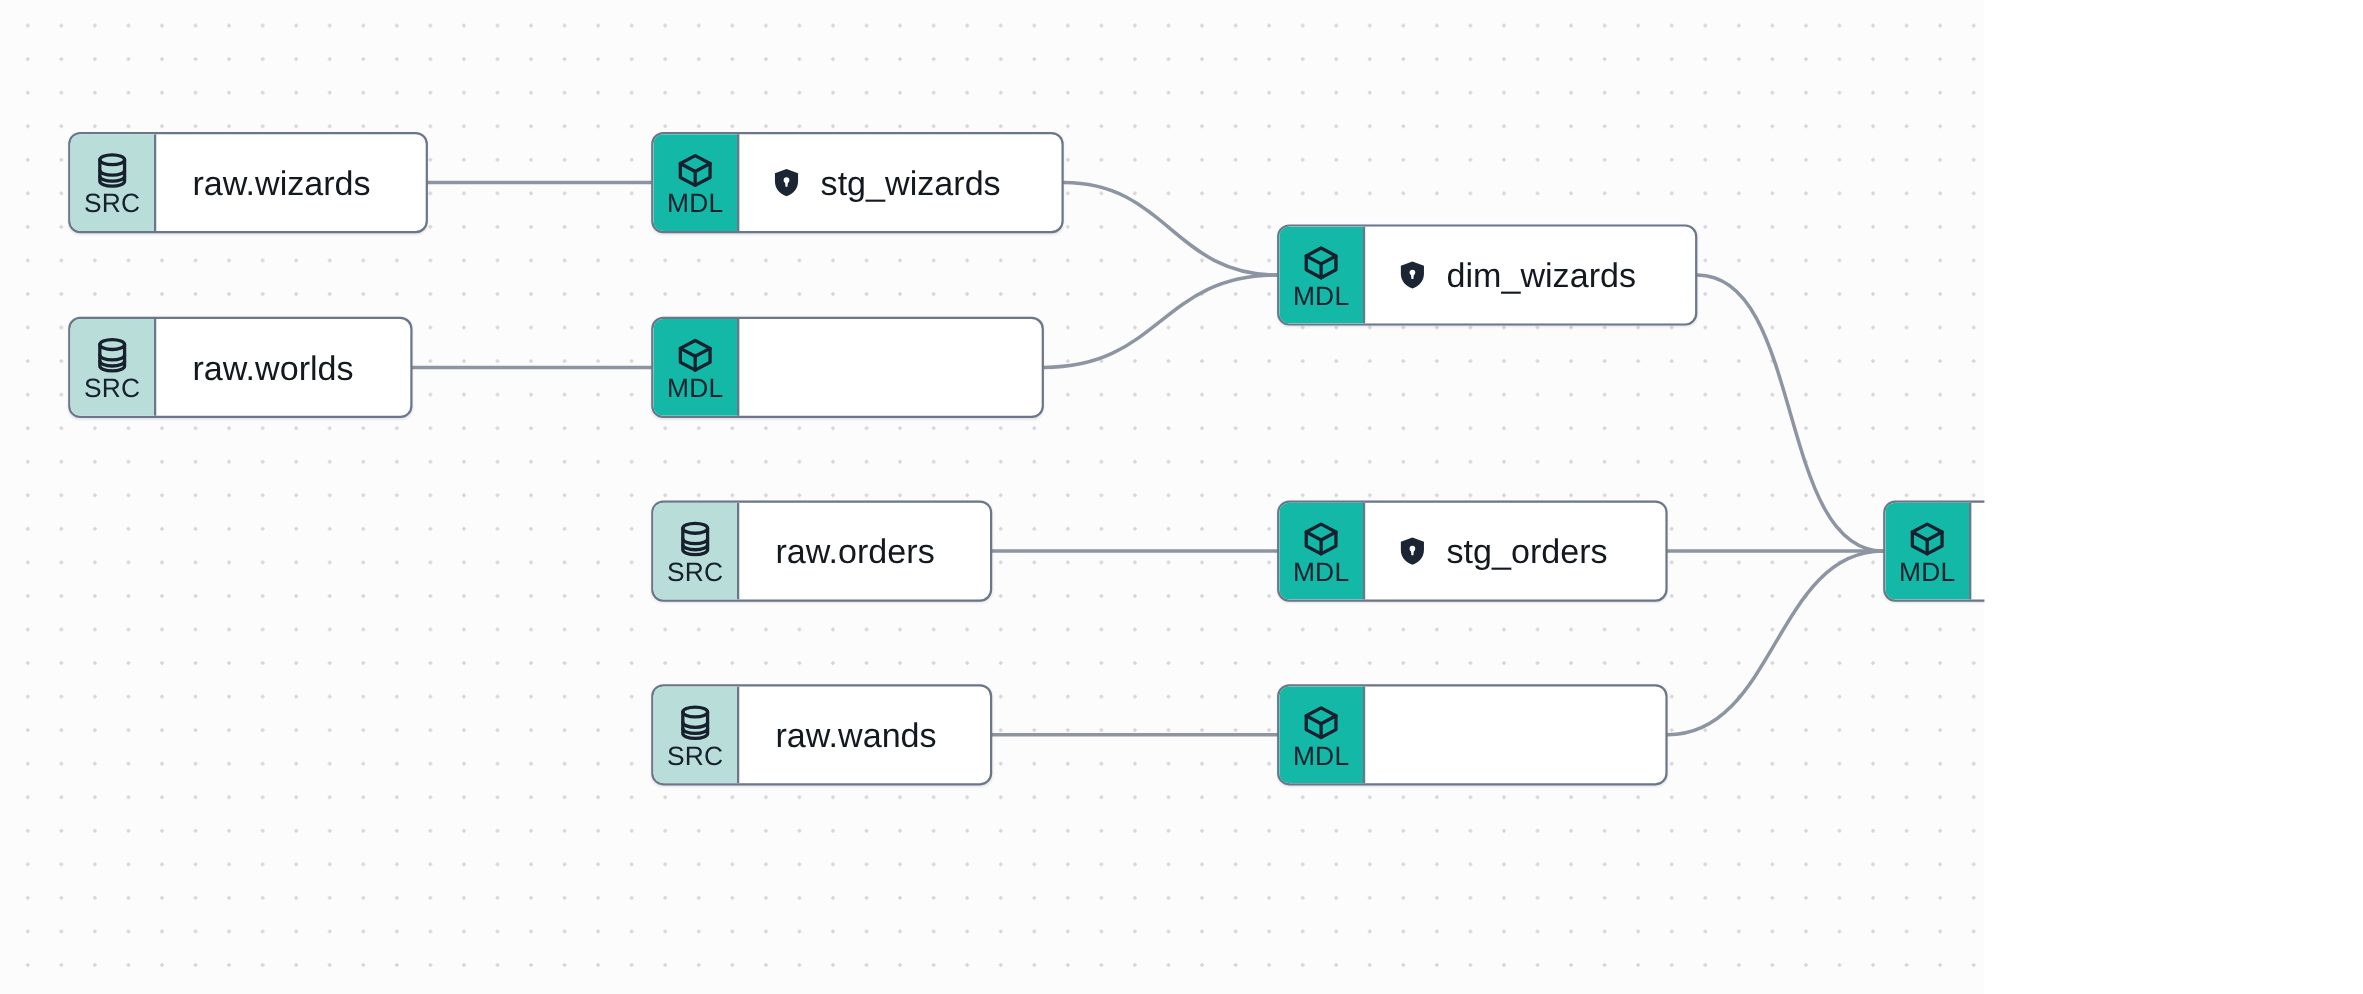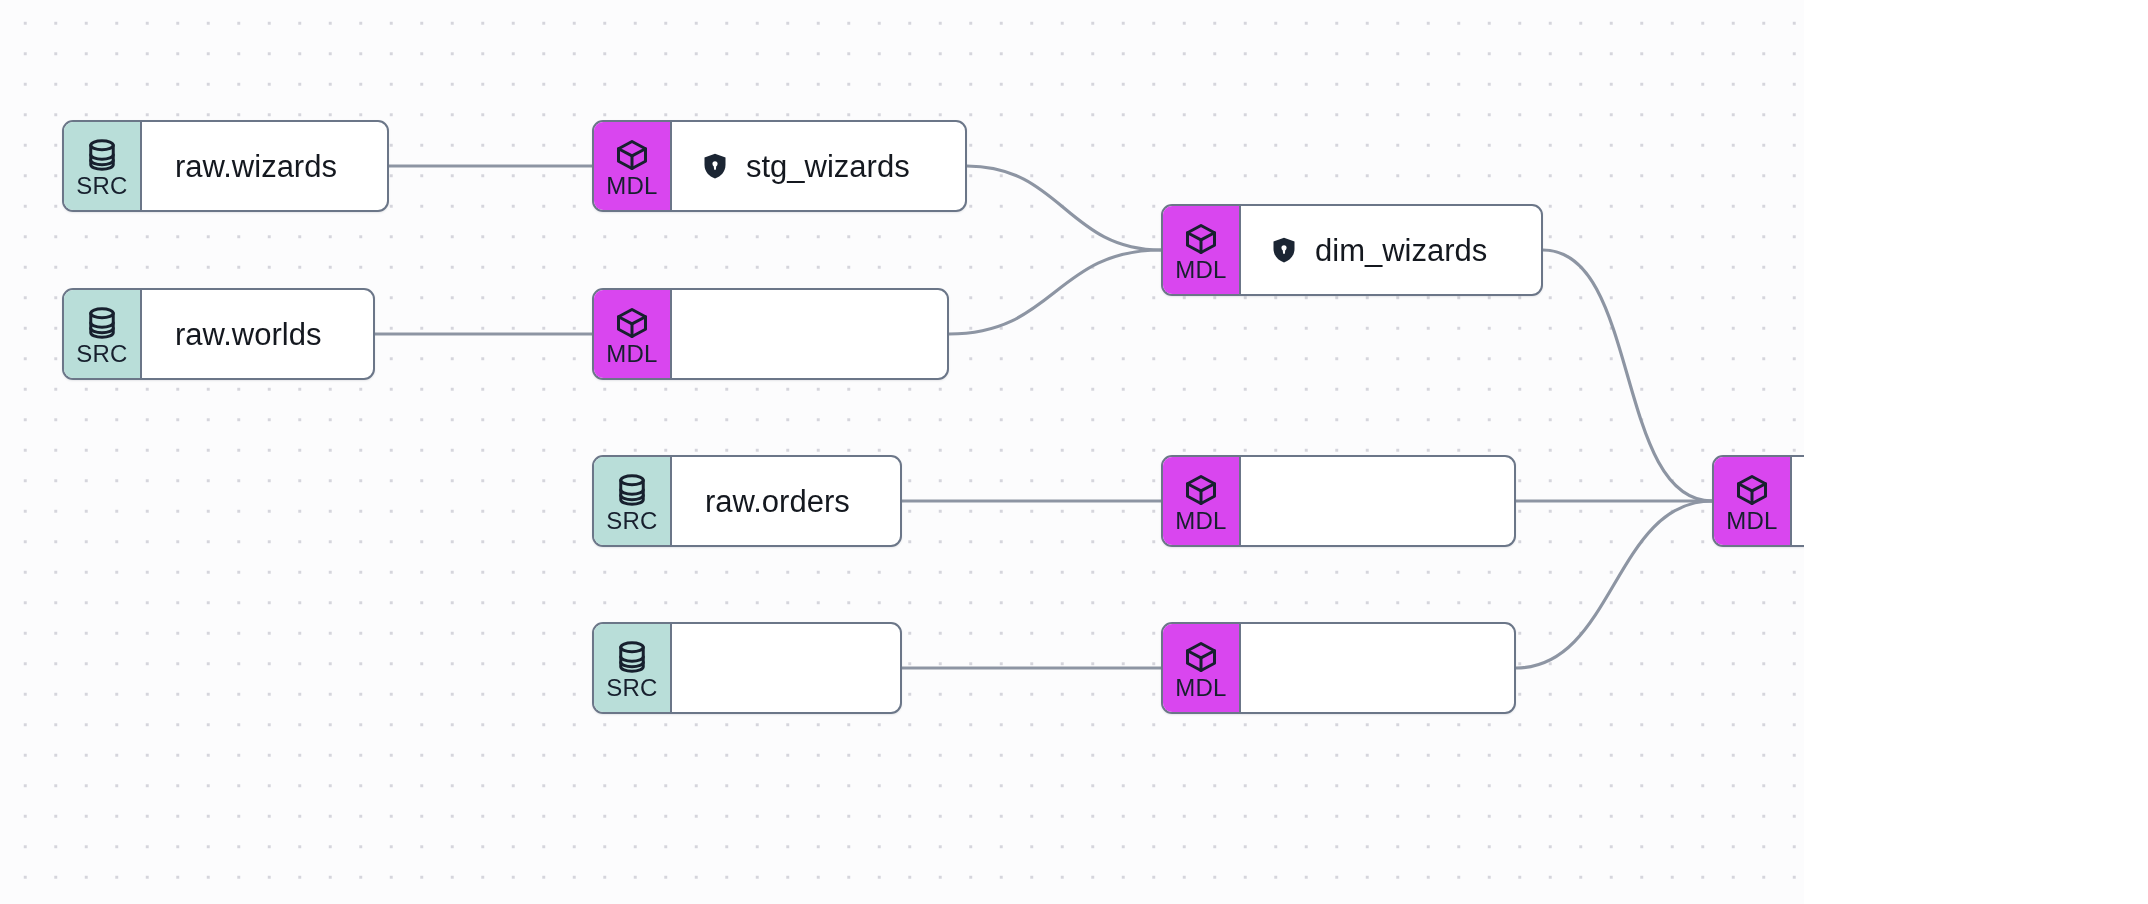--- a/index.html
+++ b/index.html
@@ -49,21 +49,21 @@
     flex-direction: column;
     align-items: center;
     justify-content: center;
     gap: 1px;
     border-right: 2.2px solid #6b7688;
     box-sizing: border-box;
     padding-top: 6px;
     padding-bottom: 4px;
   }
   .badge-src { background: #b9ded9; }
-  .badge-mdl { background: #d946ef; }
+  .badge-mdl { background: #14b8a6; }
   .badge-icon {
     display: block;
     line-height: 0;
   }
   .badge-label {
     font-size: 24px;
     line-height: 1;
     color: #17202e;
     letter-spacing: 0.2px;
     font-family: "Liberation Sans", sans-serif;
@@ -167,20 +167,23 @@
       <div class="node" style="left: 592px; top: 622px; width: 310px; height: 92px;">
         <div class="node-badge badge-src">
           <span class="badge-icon"><svg width="36" height="36" viewBox="0 0 24 24" fill="none" stroke="#17202e" stroke-width="2" stroke-linecap="round" stroke-linejoin="round">
               <ellipse cx="12" cy="5.5" rx="7.5" ry="3"></ellipse>
               <path d="M4.5 5.5 v13 a7.5 3 0 0 0 15 0 v-13"></path>
               <path d="M4.5 11.8 a7.5 3 0 0 0 15 0"></path>
               <path d="M4.5 15.5 a7.5 3 0 0 0 15 0"></path>
             </svg></span>
           <span class="badge-label">SRC</span>
         </div>
+        <div class="node-body centered">
+          <span class="node-label">raw.wands</span>
+        </div>
       </div>
       <div class="node" style="left: 592px; top: 120px; width: 375px; height: 92px;">
         <div class="node-badge badge-mdl">
           <span class="badge-icon"><svg width="36" height="36" viewBox="0 0 24 24" fill="none" stroke="#17202e" stroke-width="2" stroke-linecap="round" stroke-linejoin="round">
               <path d="M21 16.2 V7.8 L12 3 3 7.8 v8.4 L12 21 z"></path>
               <path d="M3 7.8 L12 12.6 21 7.8"></path>
               <path d="M12 12.6 V21"></path>
             </svg></span>
           <span class="badge-label">MDL</span>
         </div>
@@ -223,20 +226,28 @@
       </div>
       <div class="node" style="left: 1161px; top: 455px; width: 355px; height: 92px;">
         <div class="node-badge badge-mdl">
           <span class="badge-icon"><svg width="36" height="36" viewBox="0 0 24 24" fill="none" stroke="#17202e" stroke-width="2" stroke-linecap="round" stroke-linejoin="round">
               <path d="M21 16.2 V7.8 L12 3 3 7.8 v8.4 L12 21 z"></path>
               <path d="M3 7.8 L12 12.6 21 7.8"></path>
               <path d="M12 12.6 V21"></path>
             </svg></span>
           <span class="badge-label">MDL</span>
         </div>
+        <div class="node-body">
+          <span class="shield-icon"><svg width="30" height="30" viewBox="0 0 24 24">
+              <path d="M12 2.1 L20.4 5.2 V11 c0 5.4 -3.6 9.4 -8.4 10.9 C7.2 20.4 3.6 16.4 3.6 11 V5.2 z" fill="#1b2533"></path>
+              <circle cx="12" cy="10.2" r="2.05" fill="#ffffff"></circle>
+              <path d="M10.85 10.6 h2.3 l-0.45 4.4 h-1.4 z" fill="#ffffff"></path>
+            </svg></span>
+          <span class="node-label">stg_orders</span>
+        </div>
       </div>
       <div class="node" style="left: 1161px; top: 622px; width: 355px; height: 92px;">
         <div class="node-badge badge-mdl">
           <span class="badge-icon"><svg width="36" height="36" viewBox="0 0 24 24" fill="none" stroke="#17202e" stroke-width="2" stroke-linecap="round" stroke-linejoin="round">
               <path d="M21 16.2 V7.8 L12 3 3 7.8 v8.4 L12 21 z"></path>
               <path d="M3 7.8 L12 12.6 21 7.8"></path>
               <path d="M12 12.6 V21"></path>
             </svg></span>
           <span class="badge-label">MDL</span>
         </div>

